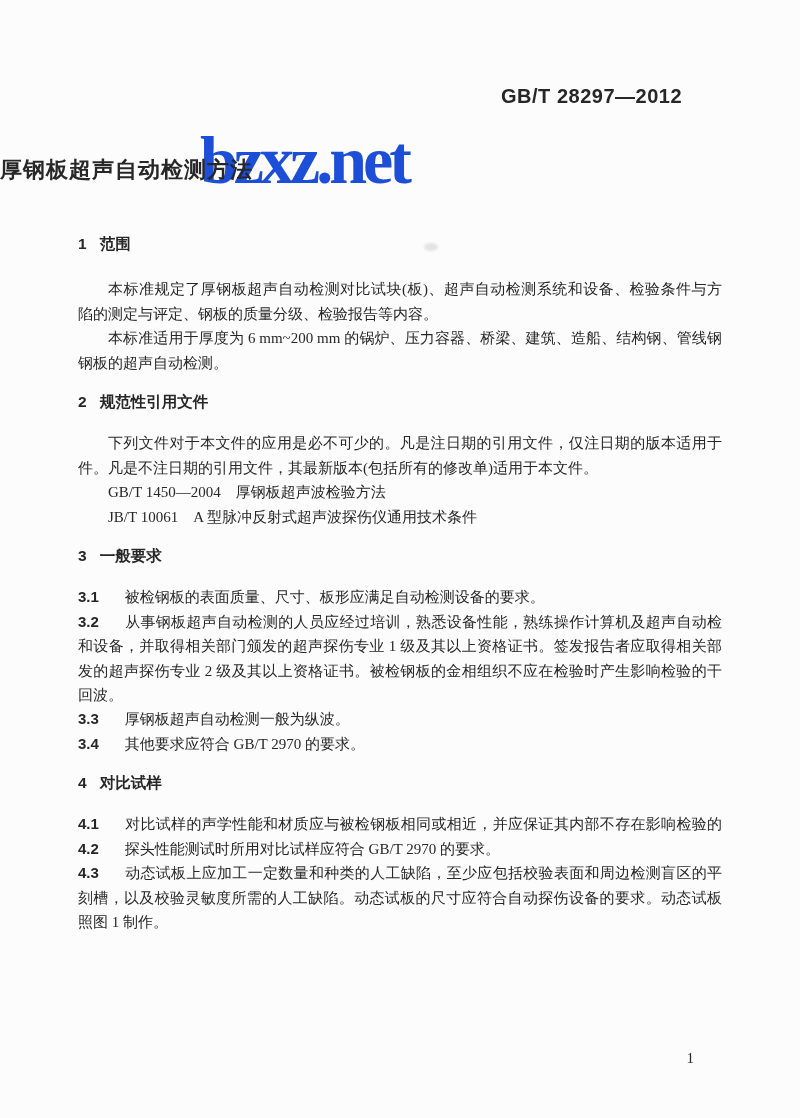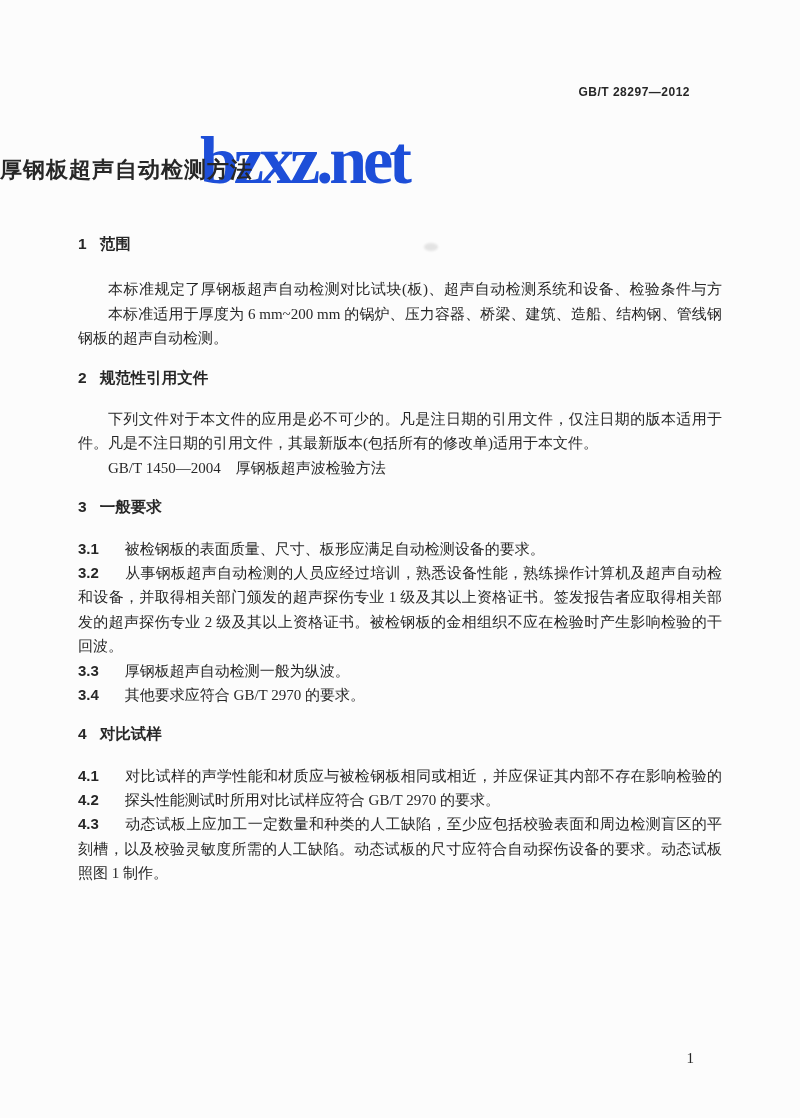--- a/index.html
+++ b/index.html
@@ -2,23 +2,23 @@
 <html><head>
 <meta charset="utf-8">
 <style>
   html,body{margin:0;padding:0;background:#fcfcfc;}
   .page{
     position:relative;width:800px;height:1118px;background:#fcfcfc;
     color:#272727;overflow:hidden;
     font-family:"Liberation Serif","DejaVu Serif",serif;
   }
   .doc-code{
-    position:absolute;top:85px;right:110px;
+    position:absolute;top:85px;right:118px;
     font-family:"Liberation Sans","DejaVu Sans",sans-serif;
-    font-weight:bold;font-size:12px;letter-spacing:.5px;
+    font-weight:bold;font-size:20px;letter-spacing:.5px;
   }
   .watermark{
     position:absolute;top:126px;left:200px;line-height:1;
     font-family:Liberation Serif, serif;
     font-weight:bold;font-size:68px;letter-spacing:-4px;
     color:#1d4ed8;z-index:0;user-select:none;
   }
   .doc-title{
     position:absolute;top:152px;left:0;width:100%;text-align:left;
     font-family:"Liberation Sans","DejaVu Sans",sans-serif;
@@ -64,29 +64,31 @@
   <div class="doc-title">厚钢板超声自动检测方法</div>
 
   <div class="smudge"></div>
 
   <div class="content">
 
     <div class="h first">
       <span class="num">1</span><span>范围</span>
     </div>
     <div class="ln ind fill">本标准规定了厚钢板超声自动检测对比试块(板)、超声自动检测系统和设备、检验条件与方法、缺</div>
+    <div class="ln">陷的测定与评定、钢板的质量分级、检验报告等内容。</div>
     <div class="ln ind fill">本标准适用于厚度为 6 mm~200 mm 的锅炉、压力容器、桥梁、建筑、造船、结构钢、管线钢等用途</div>
     <div class="ln">钢板的超声自动检测。</div>
 
     <div class="h">
       <span class="num">2</span><span>规范性引用文件</span>
     </div>
     <div class="ln ind fill">下列文件对于本文件的应用是必不可少的。凡是注日期的引用文件，仅注日期的版本适用于本文</div>
     <div class="ln">件。凡是不注日期的引用文件，其最新版本(包括所有的修改单)适用于本文件。</div>
     <div class="ln ind">GB/T 1450—2004　厚钢板超声波检验方法</div>
+    <div class="ln ind">JB/T 10061　A 型脉冲反射式超声波探伤仪通用技术条件</div>
 
     <div class="h">
       <span class="num">3</span><span>一般要求</span>
     </div>
     <div class="ln">
       <span class="cnum">3.1</span><span>被检钢板的表面质量、尺寸、板形应满足自动检测设备的要求。</span>
     </div>
     <div class="ln fill">
       <span class="cnum">3.2</span><span>从事钢板超声自动检测的人员应经过培训，熟悉设备性能，熟练操作计算机及超声自动检测系统</span>
     </div>

